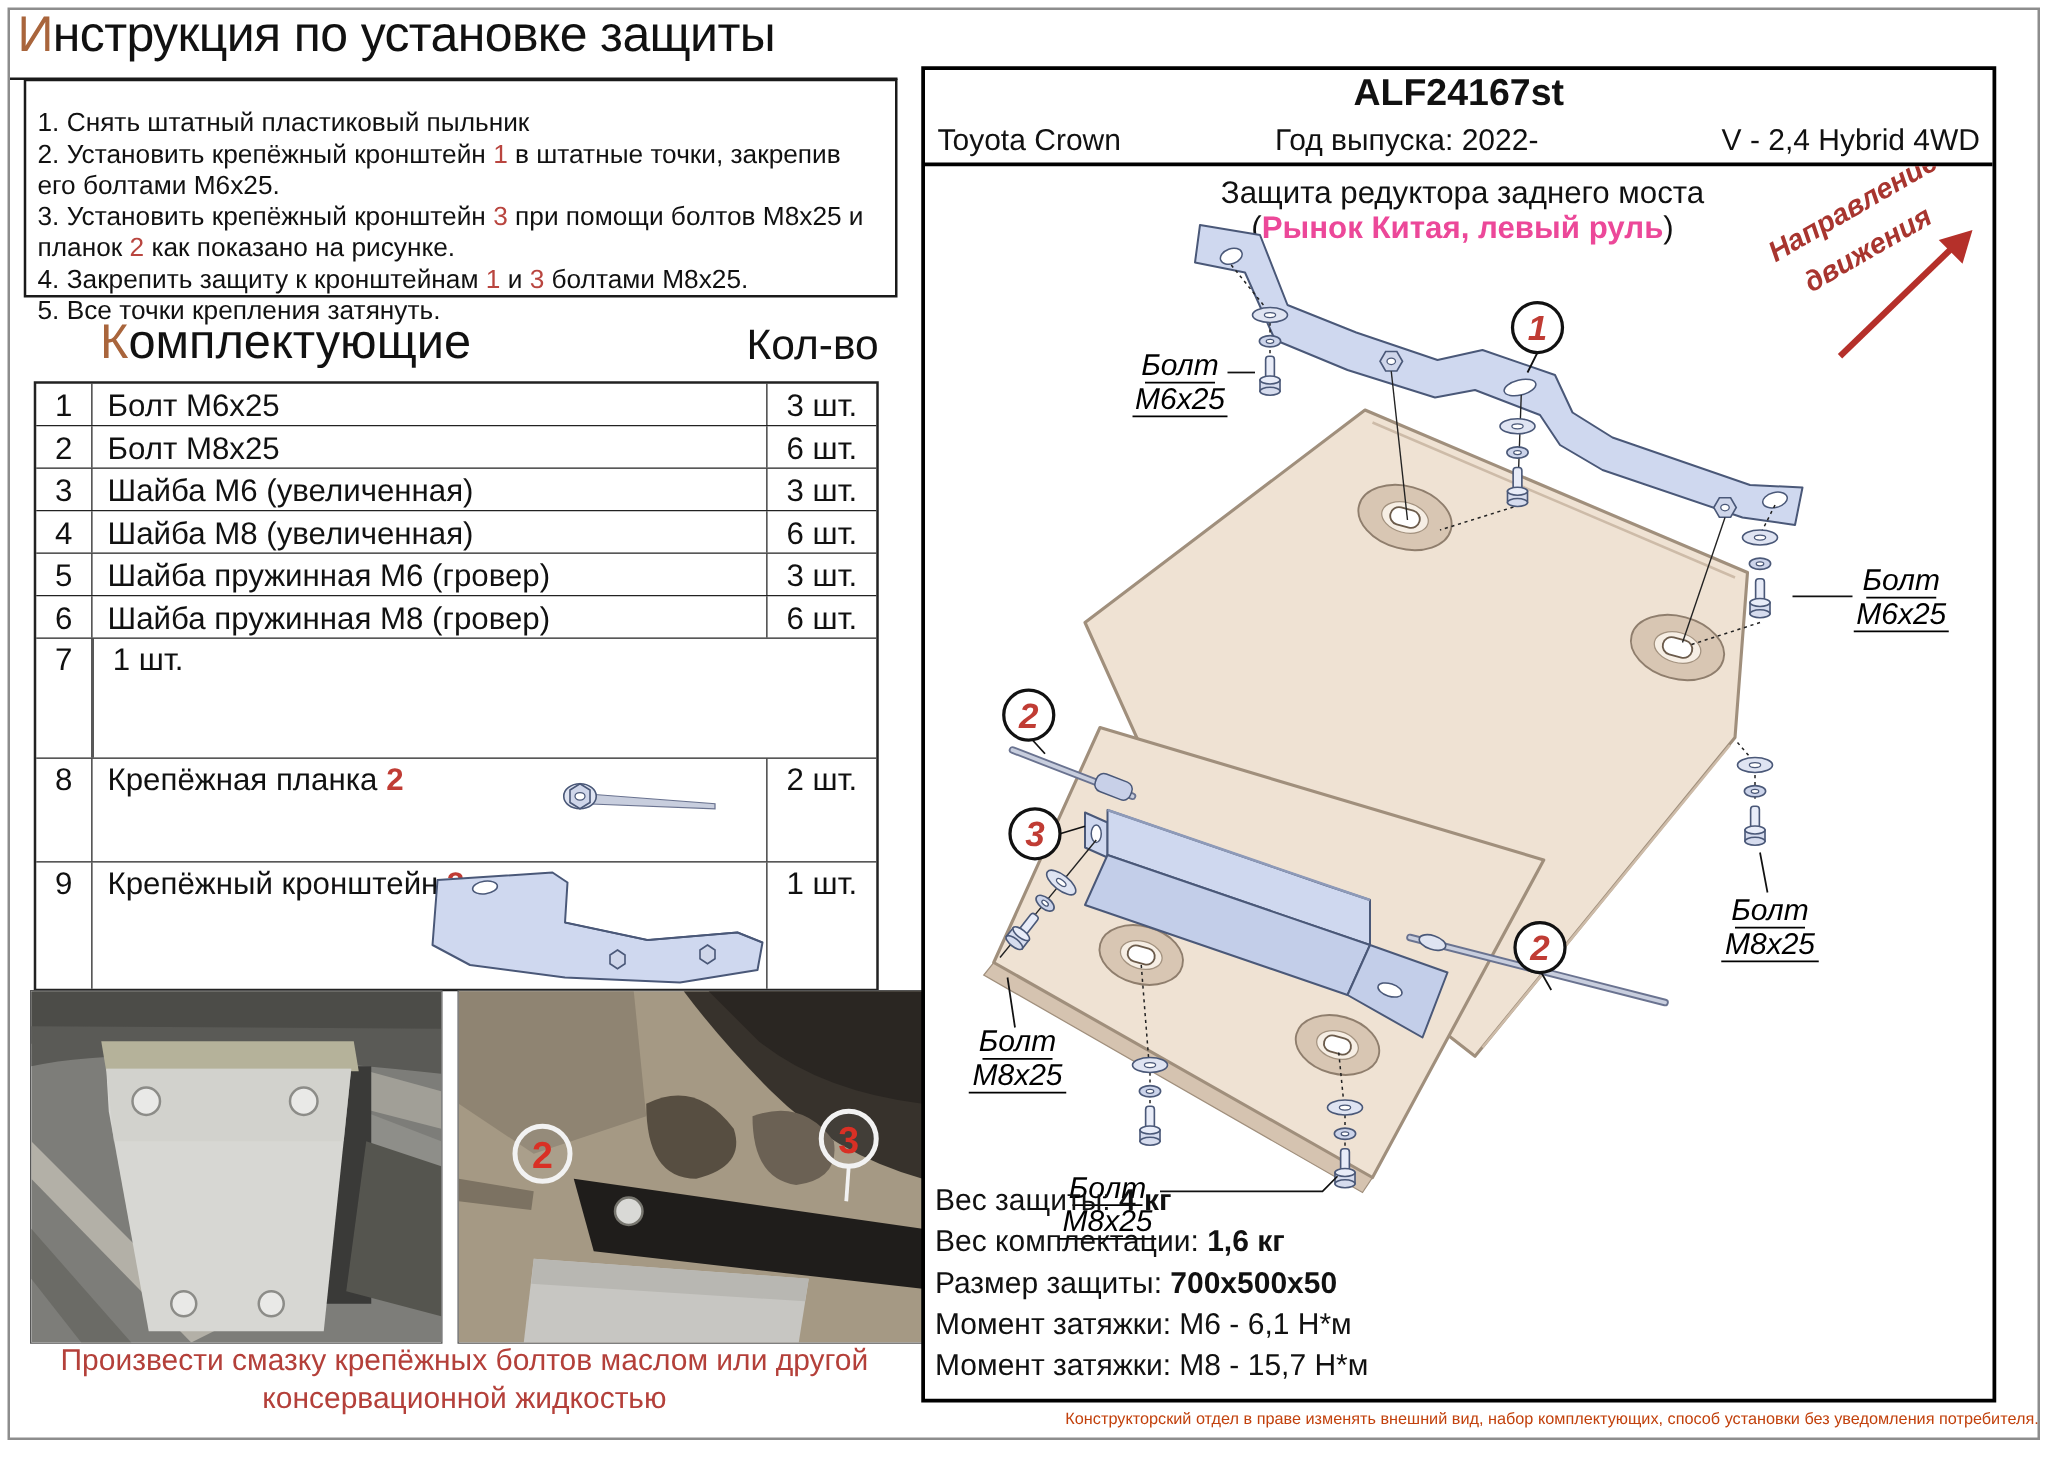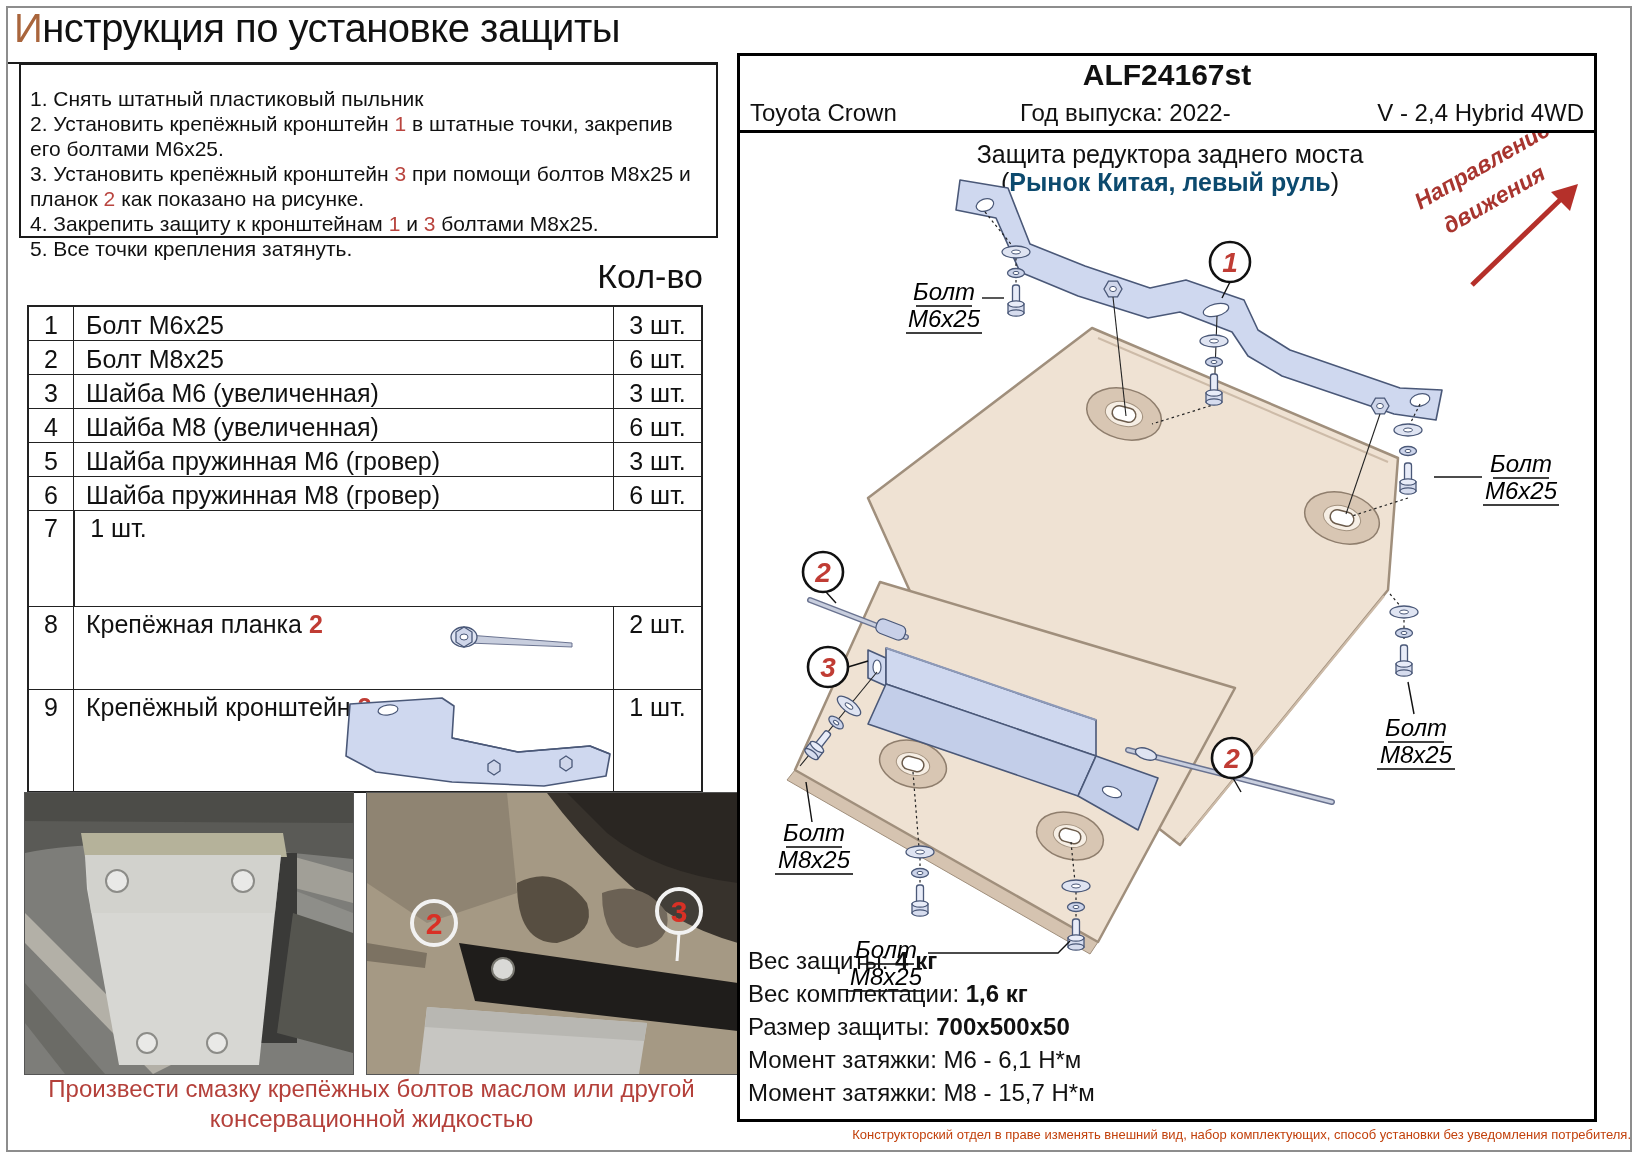--- a/index.html
+++ b/index.html
@@ -33,21 +33,21 @@
   #caption{left:24px;top:1074px;width:695px;text-align:center;color:#b4403a;font-size:24px;line-height:30px;}
   
   #panel{left:737px;top:53px;width:860px;height:1069px;border:3px solid #000;box-sizing:border-box;}
   #panel-header{position:absolute;left:0;top:0;width:100%;height:77px;border-bottom:3px solid #000;box-sizing:border-box;}
   #alf{position:absolute;left:0;top:2px;width:100%;text-align:center;font-size:30px;font-weight:bold;box-sizing:border-box;}
   #model{position:absolute;left:10px;top:43px;font-size:24px;}
   #year{position:absolute;left:280px;top:43px;width:330px;text-align:left;font-size:24px;}
   #engine{position:absolute;right:10px;top:43px;font-size:24px;margin-left:40px;}
   #draw-title1{position:absolute;left:150px;top:84px;width:560px;text-align:center;font-size:25px;}
   #draw-title2{position:absolute;left:150px;top:112px;width:560px;text-align:center;font-size:25px;}
-  #draw-title2 .redt{color:#0c4a6e;font-weight:bold;}
+  #draw-title2 .redt{color:#ec4899;font-weight:bold;}
   #specs{position:absolute;left:8px;top:888px;font-size:24px;line-height:33px;}
   #specs b{font-weight:bold;}
   #footer{left:738px;top:1127px;width:893px;text-align:right;font-size:13px;color:#c2410c;}
   
   svg{display:block;}
   .wsh{fill:#dfe4f2;stroke:#4a5878;stroke-width:1.3;}
   .wshi{fill:#ffffff;stroke:#4a5878;stroke-width:1;}
   .grv{fill:#ccd4ea;stroke:#4a5878;stroke-width:1.3;}
   .blt{fill:#d6dcee;stroke:#4a5878;stroke-width:1.3;}
   .blt2{fill:#e8ecf8;stroke:#4a5878;stroke-width:1.3;}
@@ -81,20 +81,21 @@
   <div class="abs" id="title-rule"></div>
 
   <div class="abs" id="instr-box">
     <div><span>1. Снять штатный пластиковый пыльник</span></div>
     <div><span>2. Установить крепёжный кронштейн </span><span class="rednum">1</span><span> в штатные точки, закрепив его болтами М6х25.</span></div>
     <div><span>3. Установить крепёжный кронштейн </span><span class="rednum">3</span><span> при помощи болтов М8х25 и планок </span><span class="rednum">2</span><span> как показано на рисунке.</span></div>
     <div><span>4. Закрепить защиту к кронштейнам </span><span class="rednum">1</span><span> и </span><span class="rednum">3</span><span> болтами М8х25.</span></div>
     <div><span>5. Все точки крепления затянуть.</span></div>
   </div>
 
+  <div class="abs" id="parts-head"><span class="cap">К</span><span>омплектующие</span></div>
   <div class="abs" id="qty-head">Кол-во</div>
 
   <div class="abs" id="parts-table">
     <div class="prow rshort">
         <div class="pc1">1</div>
         <div class="pc2"><span>Болт М6х25</span></div>
         <div class="pc3">3 шт.</div>
       </div>
     <div class="prow rshort">
         <div class="pc1">2</div>

